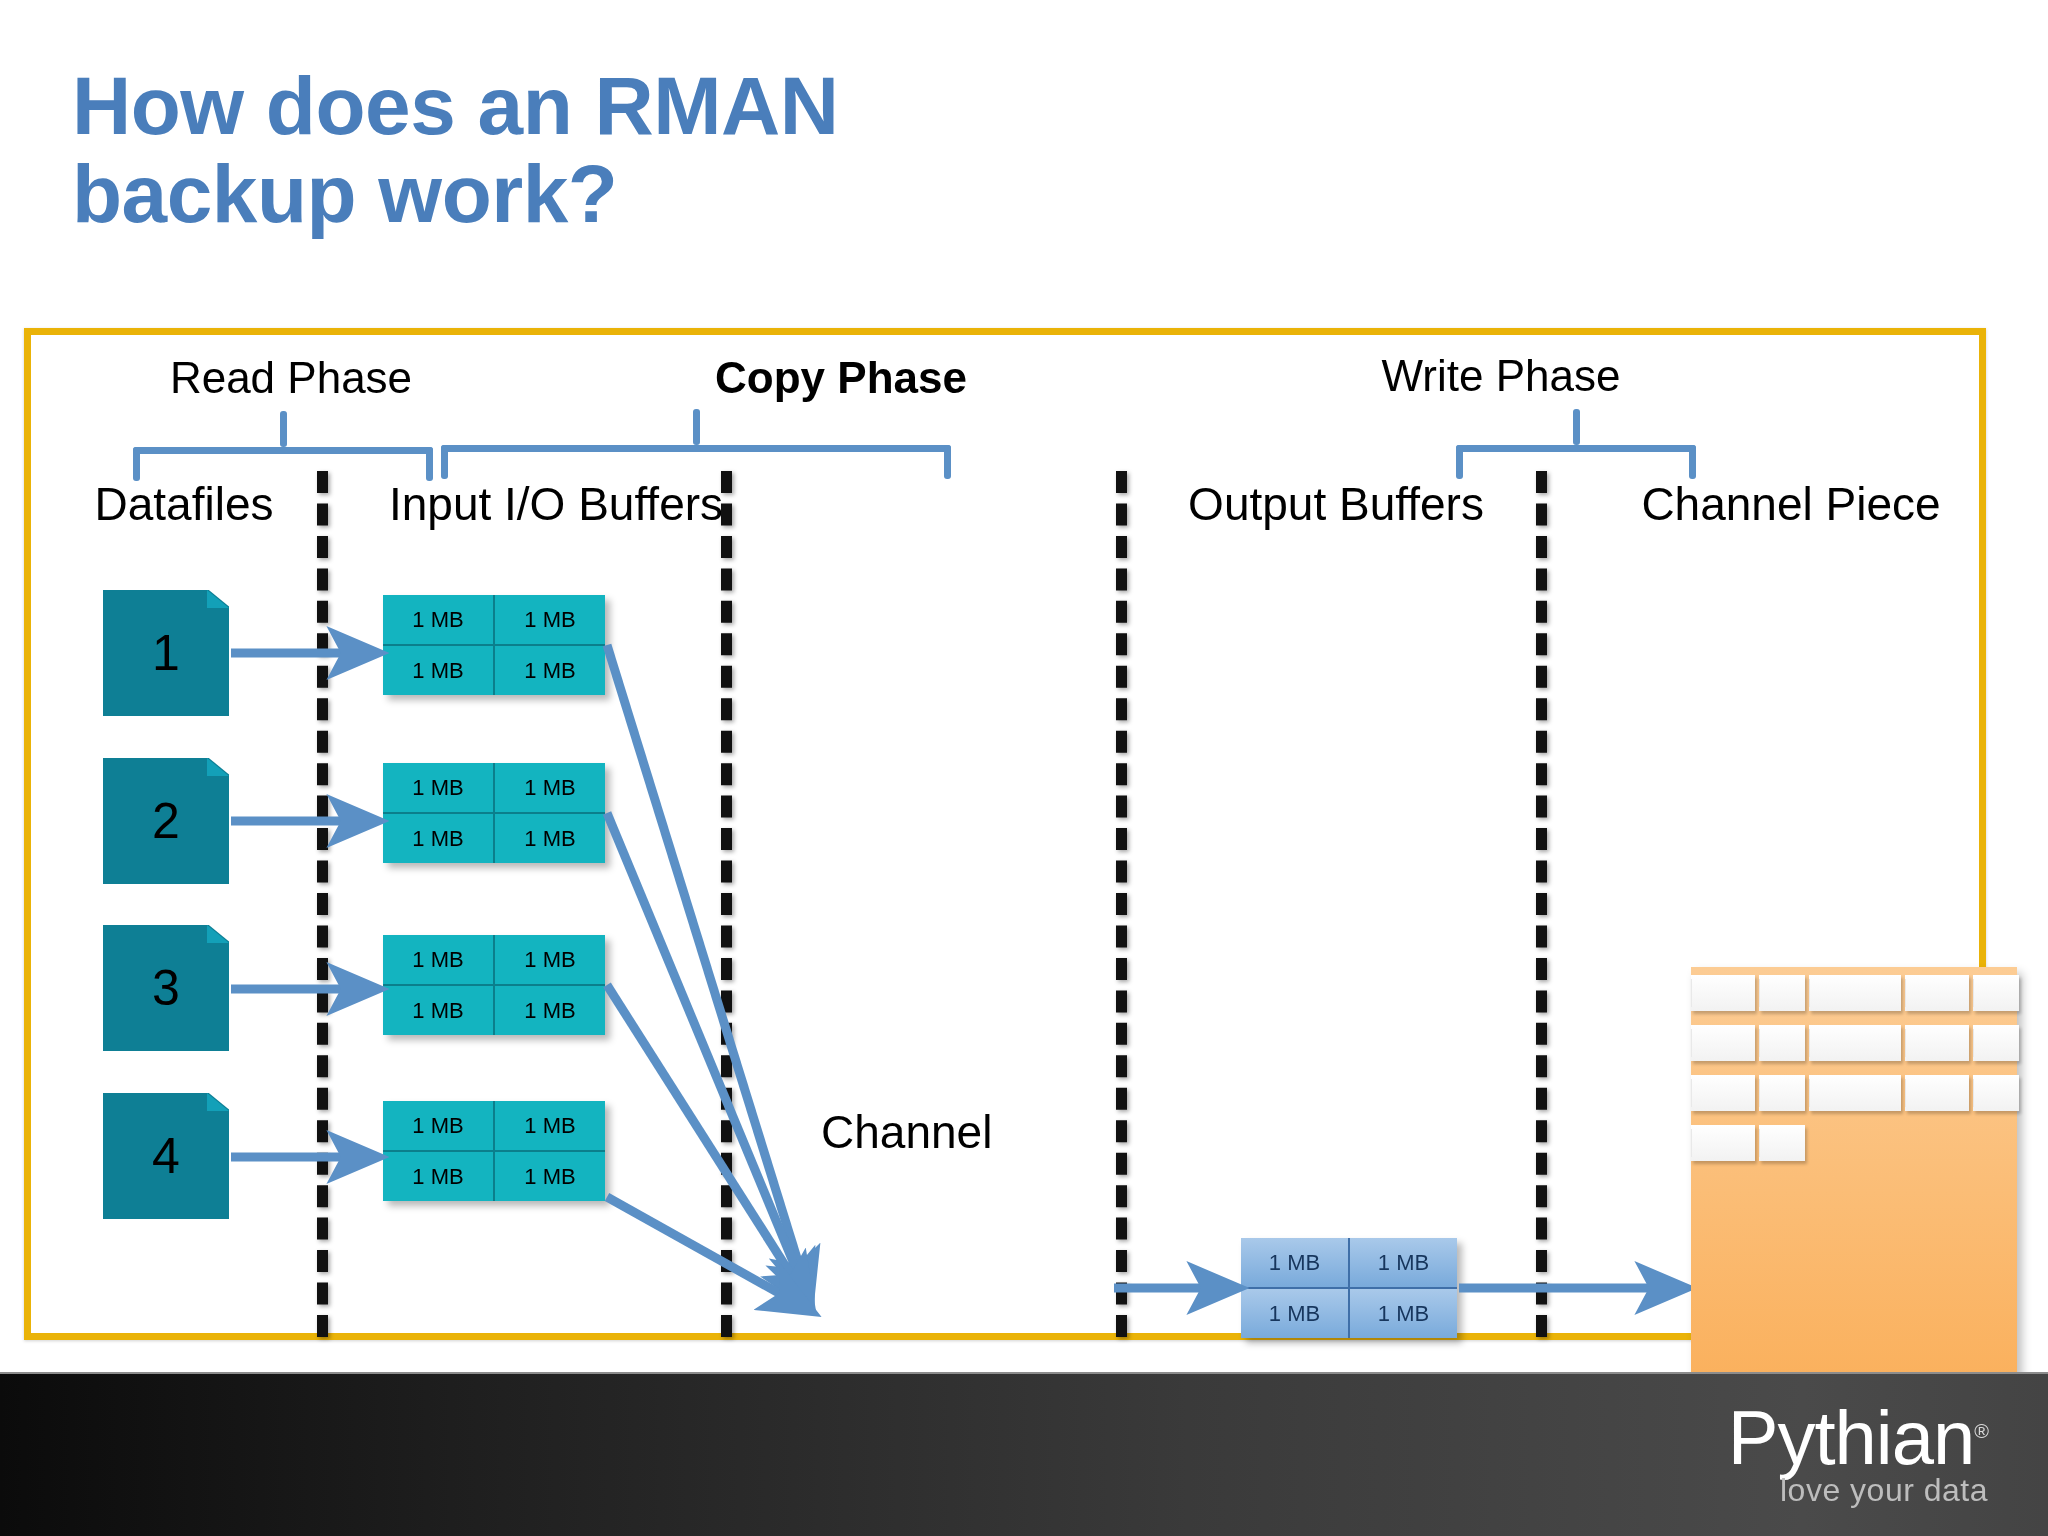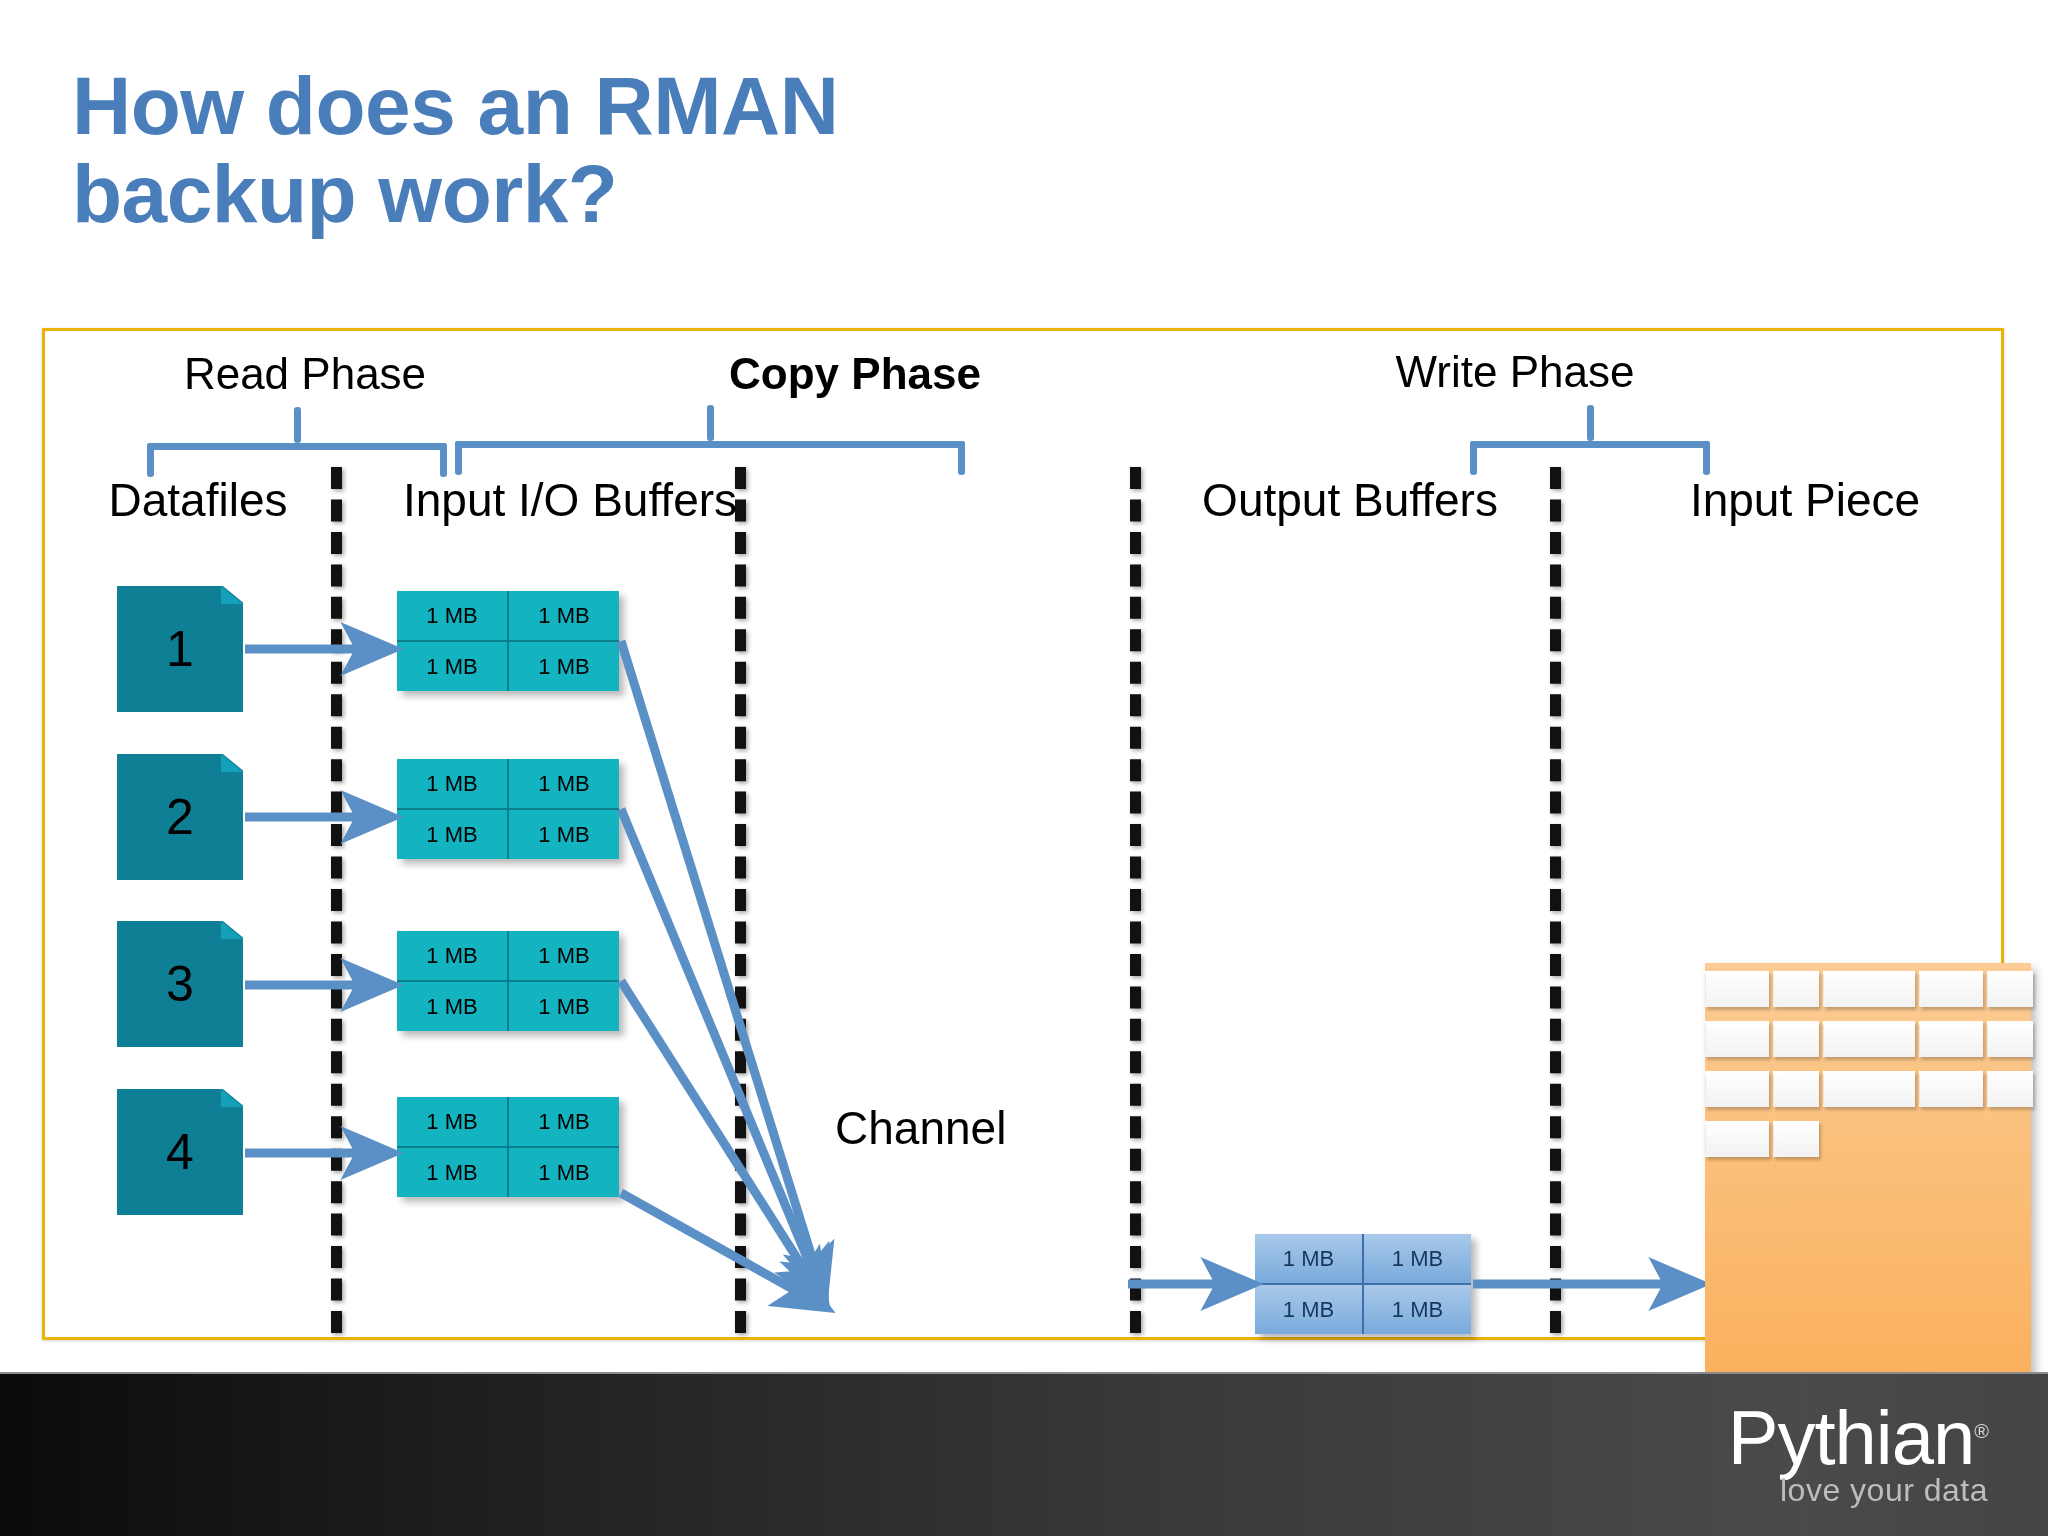--- a/index.html
+++ b/index.html
@@ -13,24 +13,24 @@
   
   #slide-title{
     position:absolute;left:72px;top:62px;width:1400px;
     color:#4A7EBB;
     font-size:82px;font-weight:bold;line-height:1.07;
     letter-spacing:-0.5px;
     white-space:pre-line;
   }
   
   #diagram-panel{
-    position:absolute;left:42px;top:328px;
+    position:absolute;left:24px;top:328px;
     width:1962px;height:1012px;
     background:#FFFFFF;
-    border:3px solid #eab308;
+    border:7px solid #eab308;
     box-shadow:0 1px 3px rgba(0,0,0,.18);
     box-sizing:border-box;
   }
   .panel-inner{position:absolute;inset:0;}
 
   
   .phase-label{
     position:absolute;text-align:center;
     font-size:44px;color:#000;
     white-space:nowrap;
@@ -173,21 +173,21 @@
     <div class="brace" style="left:1425px;top:96px;width:240px;height:50px;">
       <div class="stem"></div>
         <div class="hbar"></div>
       <div class="lend"></div>
         <div class="rend"></div>
     </div>
 
     <div class="col-header" style="left:22px;top:142px;width:262px;">Datafiles</div>
     <div class="col-header" style="left:1090px;top:142px;width:430px;">Output Buffers</div>
     <div class="col-header" style="left:290px;top:142px;width:470px;">Input I/O Buffers</div>
-    <div class="col-header" style="left:1560px;top:142px;width:400px;">Input Piece</div>
+    <div class="col-header" style="left:1560px;top:142px;width:400px;">Channel Piece</div>
 
     <div class="vdash" style="left:286px;top:136px;height:866px;"></div>
     <div class="vdash" style="left:690px;top:136px;height:866px;"></div>
     <div class="vdash" style="left:1085px;top:136px;height:866px;"></div>
     <div class="vdash" style="left:1505px;top:136px;height:866px;"></div>
 
     <div class="datafile" style="left:72px;top:255px;">
       <span class="fold"></span>
       <span>1</span>
     </div>

